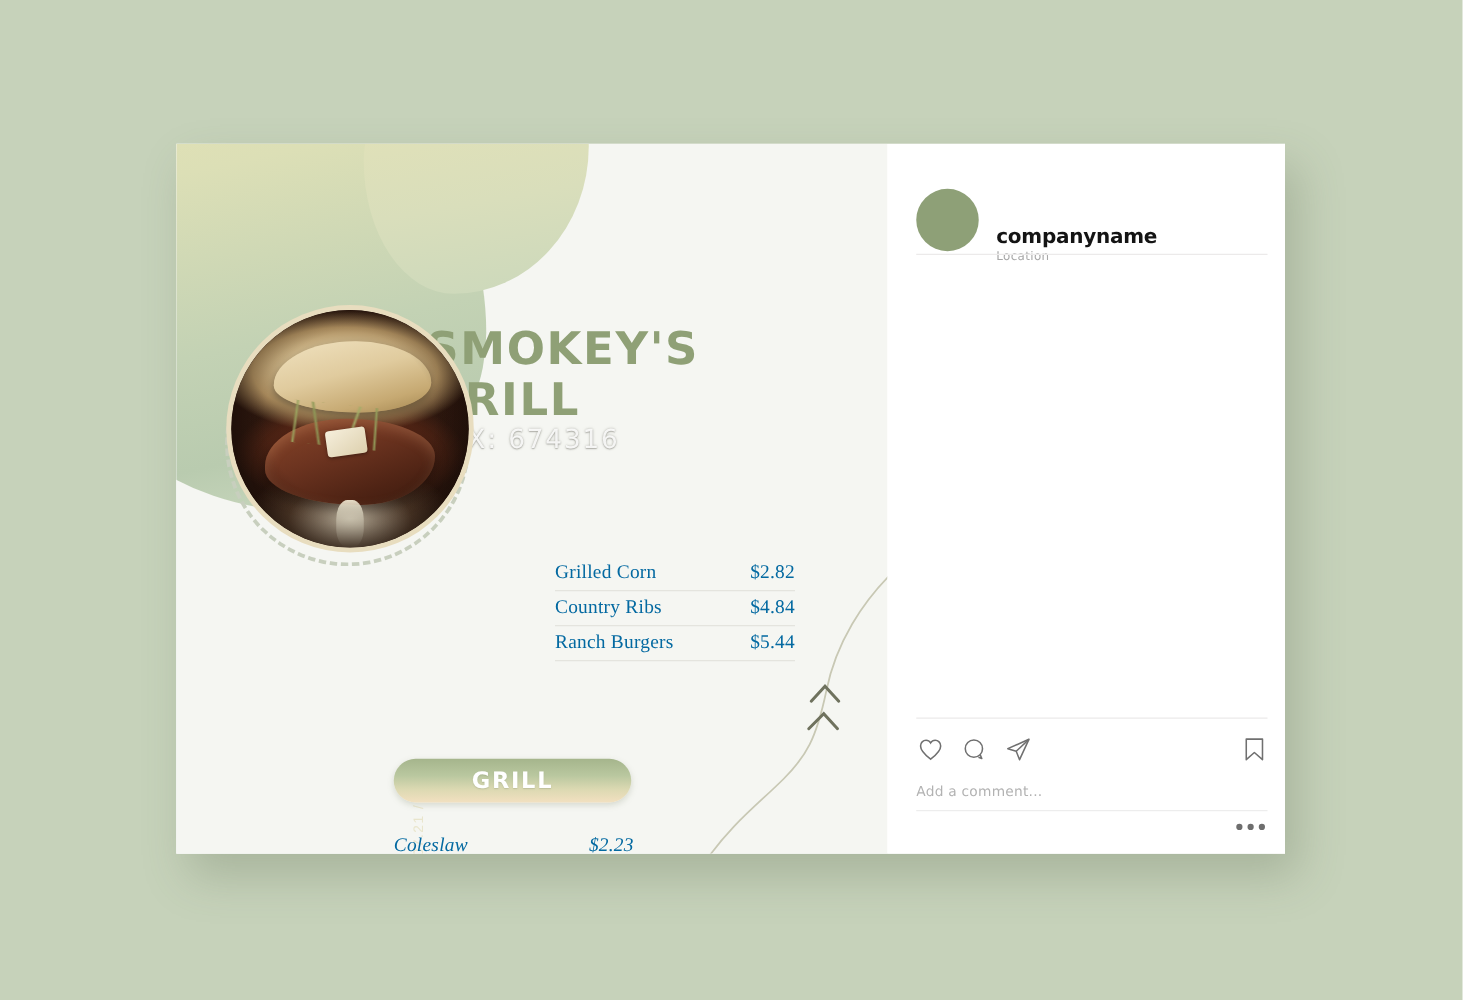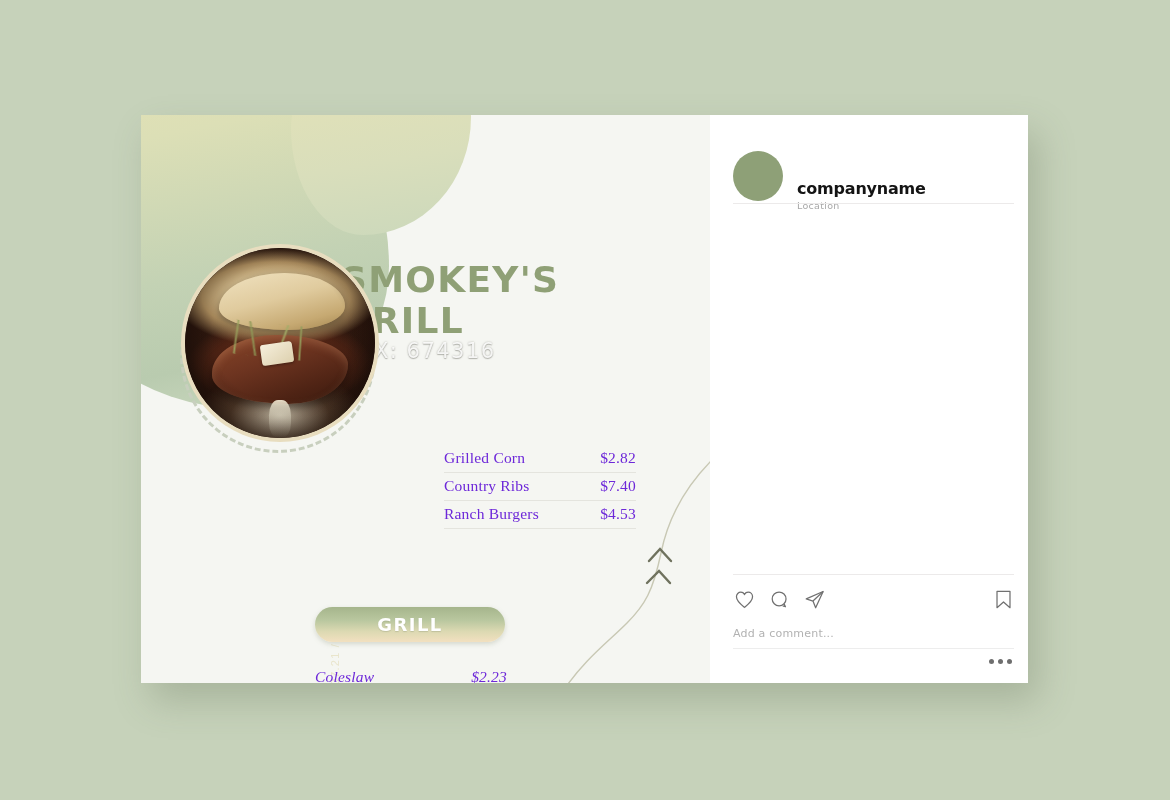--- a/index.html
+++ b/index.html
@@ -227,21 +227,21 @@
   #list-bbq { left: 303px; top: 330px; width: 192px; }
   #list-sides { left: 174px; top: 549px; width: 192px; font-style: italic; }
 
   .menu-row {
     display: flex;
     justify-content: space-between;
     align-items: flex-end;
     border-bottom: 1px solid #e4e4de;
     padding: 4px 0 5px 0;
     font-size: 15.5px;
-    color: #6d28d9;
+    color: #0369a1;
     gap: 46px;
   }
   .menu-row .dish { letter-spacing: .2px; }
   .menu-row .price { letter-spacing: .2px; }
 
   
   #squiggle {
     position: absolute;
     left: 400px;
     top: 340px;
@@ -382,25 +382,25 @@
       <path d="M106 128 L118 116 L129 128" fill="none" stroke="#6f725e" stroke-width="2.4" stroke-linecap="round"></path>
     </svg>
 
     <div class="menu-list" id="list-bbq">
       <div class="menu-row">
         <span class="dish">Grilled Corn</span>
         <span class="price">$2.82</span>
       </div>
       <div class="menu-row">
         <span class="dish">Country Ribs</span>
-        <span class="price">$7.40</span>
+        <span class="price">$4.84</span>
       </div>
       <div class="menu-row">
         <span class="dish">Ranch Burgers</span>
-        <span class="price">$4.53</span>
+        <span class="price">$5.44</span>
       </div>
     </div>
 
     <div class="pill" id="pill-sides">GRILL</div>
     <div class="menu-list" id="list-sides">
       <div class="menu-row">
         <span class="dish">Coleslaw</span>
         <span class="price">$2.23</span>
       </div>
 

